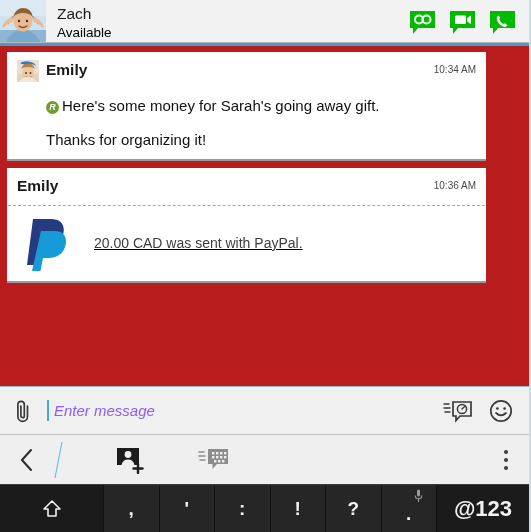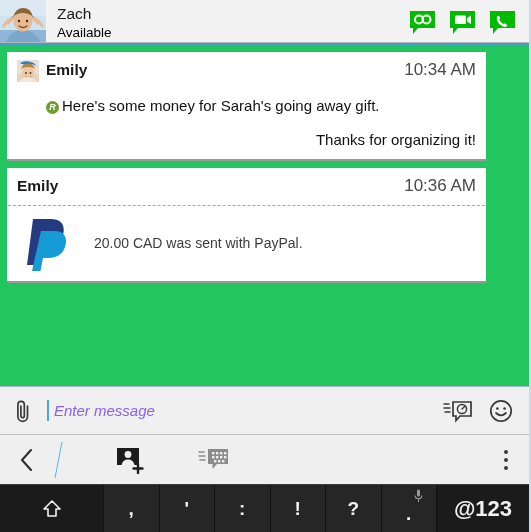--- a/index.html
+++ b/index.html
@@ -21,44 +21,44 @@
   .avatar-photo { position: absolute; inset: 0; }
   .hdr-text { margin-left: 11px; display: flex; flex-direction: column; justify-content: center; line-height: 1.05; }
   .hdr-name { font-size: 15.5px; color: #1a1a1a; }
   .hdr-status { font-size: 13.5px; color: #000000; margin-top: 3px; }
   .hdr-actions { margin-left: auto; display: flex; align-items: center; gap: 13px; padding-right: 13px; }
   .hdr-btn { width: 27px; height: 26px; display: block; }
   .hdr-rule { position: absolute; left: 0; right: 0; bottom: 0; height: 3px; background: #3e9fd0; }
   .hdr-rule2 { position: absolute; left: 0; right: 0; bottom: 3px; height: 1px; background: #b9b9b9; }
 
   
-  .chat { flex: 1 1 auto; background: #22c55e; padding: 6px 0 0 0; position: relative; overflow: hidden; }
+  .chat { flex: 1 1 auto; background: #b91c1c; padding: 6px 0 0 0; position: relative; overflow: hidden; }
   .card {
     background: #ffffff; margin: 0 0 7px 7px; width: 479px;
     border-bottom: 2px solid #9a9a9a;
   }
   .msg-row { padding: 7px 10px 8px 10px; position: relative; }
   .msg-head { display: flex; align-items: flex-start; }
   .sender-ava { width: 22px; height: 22px; flex: 0 0 22px; overflow: hidden; position: relative; margin-right: 7px; margin-top: 1px; }
   .sender-name { font-size: 15.5px; font-weight: bold; color: #1a1a1a; line-height: 22px; }
-  .msg-time { margin-left: auto; font-size: 17px; color: #4a4a4a; line-height: 22px; }
+  .msg-time { margin-left: auto; font-size: 10px; color: #4a4a4a; line-height: 22px; }
   .msg-body { font-size: 15px; color: #111; line-height: 1.42; padding-left: 29px; margin-top: 13px; }
   .msg-body.flush { padding-left: 0; }
   .st-icon {
     display: inline-block; width: 13px; height: 13px; border-radius: 50%;
     color: #fff; font-size: 9px; font-weight: bold; font-style: italic;
     text-align: center; line-height: 13px; vertical-align: 1px; margin-right: 3px;
   }
   .st-read { background: #6f9e2e; }
   .st-deliv { background: #1f93d8; }
-  .msg-line2 { padding-left: 29px; text-align: right; }
+  .msg-line2 { padding-left: 29px; }
 
   .dashed-sep { border-top: 1px dashed #a8a8a8; margin: 0 1px; }
 
-  .pp-row { display: flex; align-items: center; padding: 9px 10px 10px 10px; }
+  .pp-row { display: flex; align-items: center; padding: 9px 10px 10px 10px; text-decoration: underline; }
   .pp-logo { width: 52px; height: 56px; flex: 0 0 52px; margin-left: 4px; }
   .pp-text { font-size: 14px; color: #3c3c3c; margin-left: 21px; }
 
   
   .inputbar {
     flex: 0 0 48px; height: 48px; background: #f0f0f0;
     display: flex; align-items: center; position: relative;
     border-top: 1px solid #9fb9bf;
   }
   .clip { width: 20px; height: 28px; margin-left: 13px; flex: 0 0 20px; }

